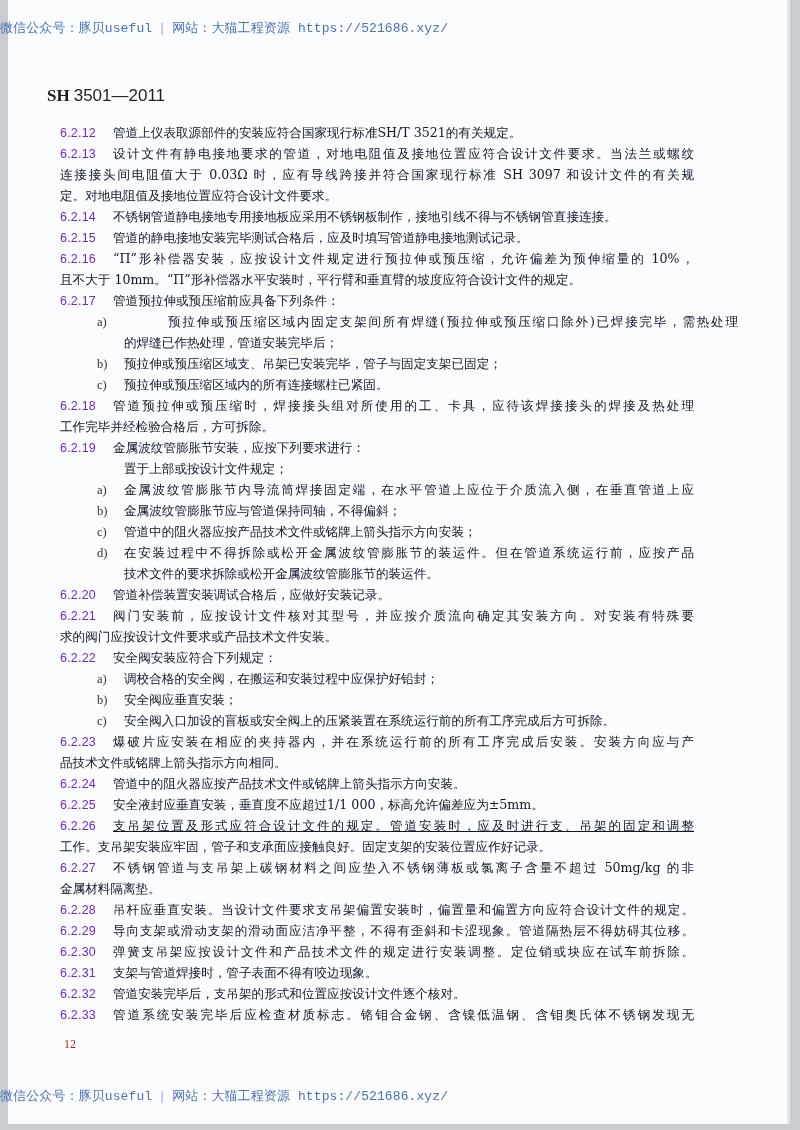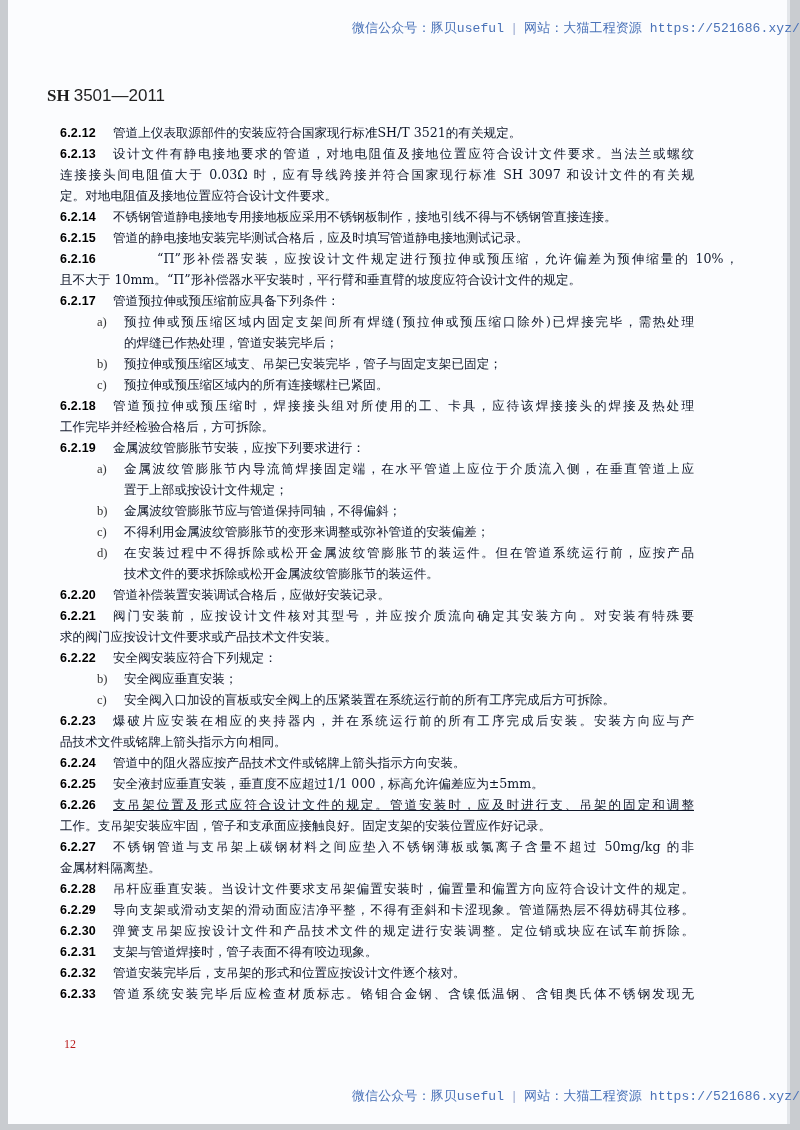--- a/index.html
+++ b/index.html
@@ -29,21 +29,21 @@
     right: 0;
     top: 0;
     width: 3px;
     height: 100%;
     background: #e3e6ea;
   }
   .watermark {
     position: absolute;
     left: 0;
     width: 800px;
-    text-align: right;
+    text-align: left;
     font-family: "Liberation Mono", "DejaVu Sans Mono", monospace;
     font-size: 13px;
     color: #4a72b8;
     letter-spacing: 0.1px;
     white-space: nowrap;
   }
   .watermark .sep {
     color: #9aaad0;
     margin: 0 6px;
   }
@@ -71,22 +71,22 @@
   .line {
     height: 21px;
     line-height: 21px;
     font-size: 12.6px;
     white-space: nowrap;
     overflow: visible;
     position: relative;
   }
   .num {
     font-family: "Liberation Sans", "DejaVu Sans", sans-serif;
-    font-weight: bold;
-    color: #000000;
+    font-weight: normal;
+    color: #6d28d9;
     font-size: 12.5px;
     display: inline-block;
     width: 53px;
     letter-spacing: 0.2px;
   }
   .txt { color: #0f172a; }
   .justify {
     text-align: justify;
     text-align-last: justify;
   }
@@ -122,40 +122,41 @@
 
 <div class="content" id="content">
     <div class="line"><span class="num">6.2.12</span><span class="txt">管道上仪表取源部件的安装应符合国家现行标准SH/T 3521的有关规定。</span></div>
     <div class="line"><span class="num">6.2.13</span><span class="txt justify" style="display: inline-block; width: 581px; vertical-align: top;">设计文件有静电接地要求的管道，对地电阻值及接地位置应符合设计文件要求。当法兰或螺纹</span></div>
     <div class="line justify">
       <span class="txt justify" style="display: block;">连接接头间电阻值大于 0.03Ω 时，应有导线跨接并符合国家现行标准 SH 3097 和设计文件的有关规</span>
     </div>
     <div class="line"><span class="txt">定。对地电阻值及接地位置应符合设计文件要求。</span></div>
     <div class="line"><span class="num">6.2.14</span><span class="txt">不锈钢管道静电接地专用接地板应采用不锈钢板制作，接地引线不得与不锈钢管直接连接。</span></div>
     <div class="line"><span class="num">6.2.15</span><span class="txt">管道的静电接地安装完毕测试合格后，应及时填写管道静电接地测试记录。</span></div>
-    <div class="line"><span class="num">6.2.16</span><span class="txt justify" style="display: inline-block; width: 581px; vertical-align: top; margin-left: 44px;">“Π”形补偿器安装，应按设计文件规定进行预拉伸或预压缩，允许偏差为预伸缩量的 10%，</span></div>
+    <div class="line"><span class="num">6.2.16</span><span class="txt justify" style="display: inline-block; width: 581px; vertical-align: top;">“Π”形补偿器安装，应按设计文件规定进行预拉伸或预压缩，允许偏差为预伸缩量的 10%，</span></div>
     <div class="line"><span class="txt">且不大于 10mm。“Π”形补偿器水平安装时，平行臂和垂直臂的坡度应符合设计文件的规定。</span></div>
     <div class="line"><span class="num">6.2.17</span><span class="txt">管道预拉伸或预压缩前应具备下列条件：</span></div>
-    <div class="line"><span class="item-label">a)</span><span class="txt justify" style="display: inline-block; width: 570px; vertical-align: top;">预拉伸或预压缩区域内固定支架间所有焊缝(预拉伸或预压缩口除外)已焊接完毕，需热处理</span></div>
+    <div class="line"><span class="item-label">a)</span><span class="txt justify" style="display: inline-block; width: 570px; vertical-align: top; margin-left: 44px;">预拉伸或预压缩区域内固定支架间所有焊缝(预拉伸或预压缩口除外)已焊接完毕，需热处理</span></div>
     <div class="line cont-item"><span class="txt">的焊缝已作热处理，管道安装完毕后；</span></div>
     <div class="line"><span class="item-label">b)</span><span class="txt">预拉伸或预压缩区域支、吊架已安装完毕，管子与固定支架已固定；</span></div>
     <div class="line"><span class="item-label">c)</span><span class="txt">预拉伸或预压缩区域内的所有连接螺柱已紧固。</span></div>
     <div class="line"><span class="num">6.2.18</span><span class="txt justify" style="display: inline-block; width: 581px; vertical-align: top;">管道预拉伸或预压缩时，焊接接头组对所使用的工、卡具，应待该焊接接头的焊接及热处理</span></div>
     <div class="line"><span class="txt">工作完毕并经检验合格后，方可拆除。</span></div>
     <div class="line"><span class="num">6.2.19</span><span class="txt">金属波纹管膨胀节安装，应按下列要求进行：</span></div>
+    <div class="line cont-item"><span class="txt">置于上部或按设计文件规定；</span></div>
     <div class="line"><span class="item-label">a)</span><span class="txt justify" style="display: inline-block; width: 570px; vertical-align: top;">金属波纹管膨胀节内导流筒焊接固定端，在水平管道上应位于介质流入侧，在垂直管道上应</span></div>
-    <div class="line cont-item"><span class="txt">置于上部或按设计文件规定；</span></div>
     <div class="line"><span class="item-label">b)</span><span class="txt">金属波纹管膨胀节应与管道保持同轴，不得偏斜；</span></div>
-    <div class="line"><span class="item-label">c)</span><span class="txt">不得利用金属波纹管膨胀节的变形来调整或弥补管道的安装偏差；</span></div>
+    <div class="line"><span class="item-label">c)</span><span class="txt">管道中的阻火器应按产品技术文件或铭牌上箭头指示方向安装；</span></div>
     <div class="line"><span class="item-label">d)</span><span class="txt justify" style="display: inline-block; width: 570px; vertical-align: top;">在安装过程中不得拆除或松开金属波纹管膨胀节的装运件。但在管道系统运行前，应按产品</span></div>
     <div class="line cont-item"><span class="txt">技术文件的要求拆除或松开金属波纹管膨胀节的装运件。</span></div>
     <div class="line"><span class="num">6.2.20</span><span class="txt">管道补偿装置安装调试合格后，应做好安装记录。</span></div>
     <div class="line"><span class="num">6.2.21</span><span class="txt justify" style="display: inline-block; width: 581px; vertical-align: top;">阀门安装前，应按设计文件核对其型号，并应按介质流向确定其安装方向。对安装有特殊要</span></div>
     <div class="line"><span class="txt">求的阀门应按设计文件要求或产品技术文件安装。</span></div>
     <div class="line"><span class="num">6.2.22</span><span class="txt">安全阀安装应符合下列规定：</span></div>
+    <div class="line"><span class="item-label">a)</span><span class="txt">调校合格的安全阀，在搬运和安装过程中应保护好铅封；</span></div>
     <div class="line"><span class="item-label">b)</span><span class="txt">安全阀应垂直安装；</span></div>
     <div class="line"><span class="item-label">c)</span><span class="txt">安全阀入口加设的盲板或安全阀上的压紧装置在系统运行前的所有工序完成后方可拆除。</span></div>
     <div class="line"><span class="num">6.2.23</span><span class="txt justify" style="display: inline-block; width: 581px; vertical-align: top;">爆破片应安装在相应的夹持器内，并在系统运行前的所有工序完成后安装。安装方向应与产</span></div>
     <div class="line"><span class="txt">品技术文件或铭牌上箭头指示方向相同。</span></div>
     <div class="line"><span class="num">6.2.24</span><span class="txt">管道中的阻火器应按产品技术文件或铭牌上箭头指示方向安装。</span></div>
     <div class="line"><span class="num">6.2.25</span><span class="txt">安全液封应垂直安装，垂直度不应超过1/1 000，标高允许偏差应为±5mm。</span></div>
     <div class="line"><span class="num">6.2.26</span><span class="txt justify" style="display: inline-block; width: 581px; vertical-align: top; text-decoration: underline;">支吊架位置及形式应符合设计文件的规定。管道安装时，应及时进行支、吊架的固定和调整</span></div>
     <div class="line"><span class="txt">工作。支吊架安装应牢固，管子和支承面应接触良好。固定支架的安装位置应作好记录。</span></div>
     <div class="line"><span class="num">6.2.27</span><span class="txt justify" style="display: inline-block; width: 581px; vertical-align: top;">不锈钢管道与支吊架上碳钢材料之间应垫入不锈钢薄板或氯离子含量不超过 50mg/kg 的非</span></div>
     <div class="line"><span class="txt">金属材料隔离垫。</span></div>

